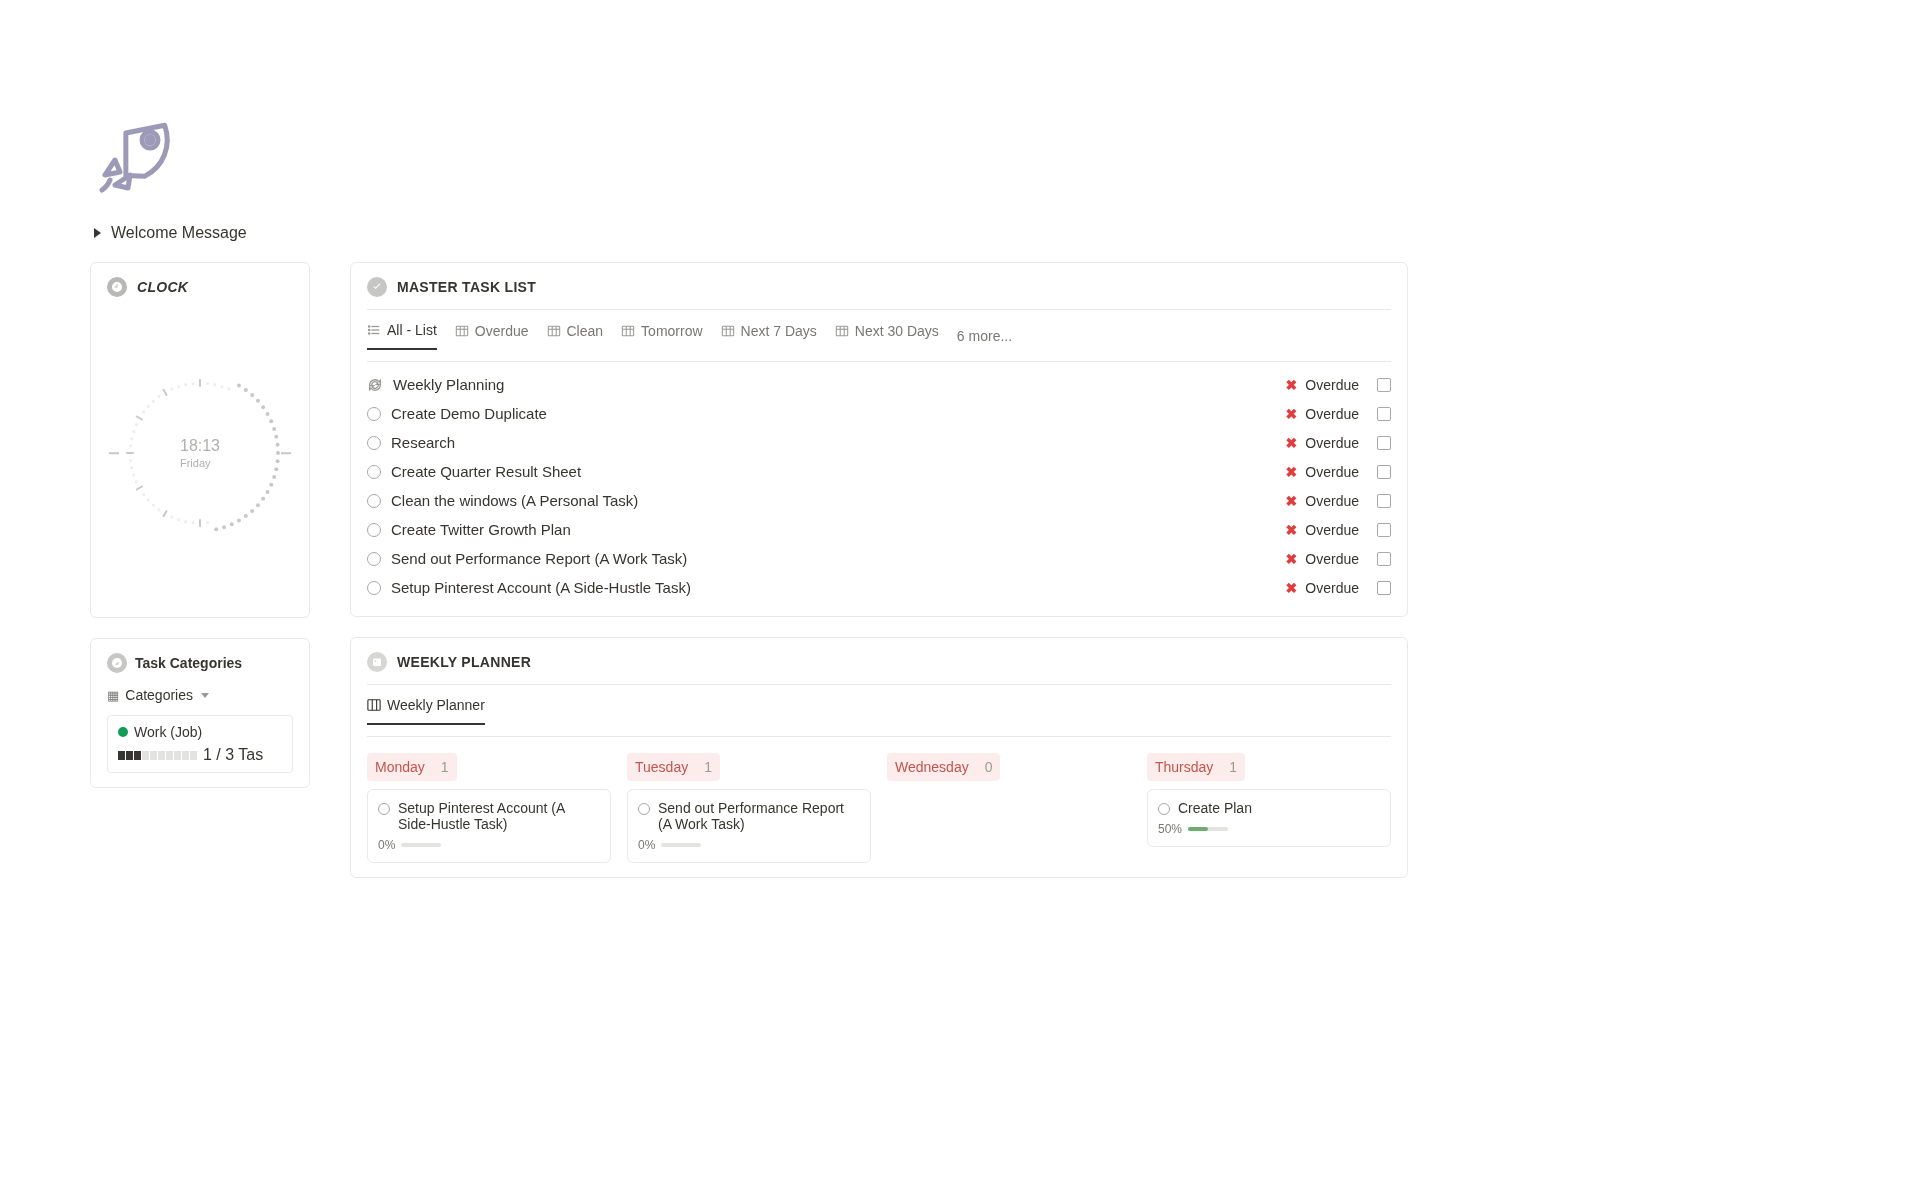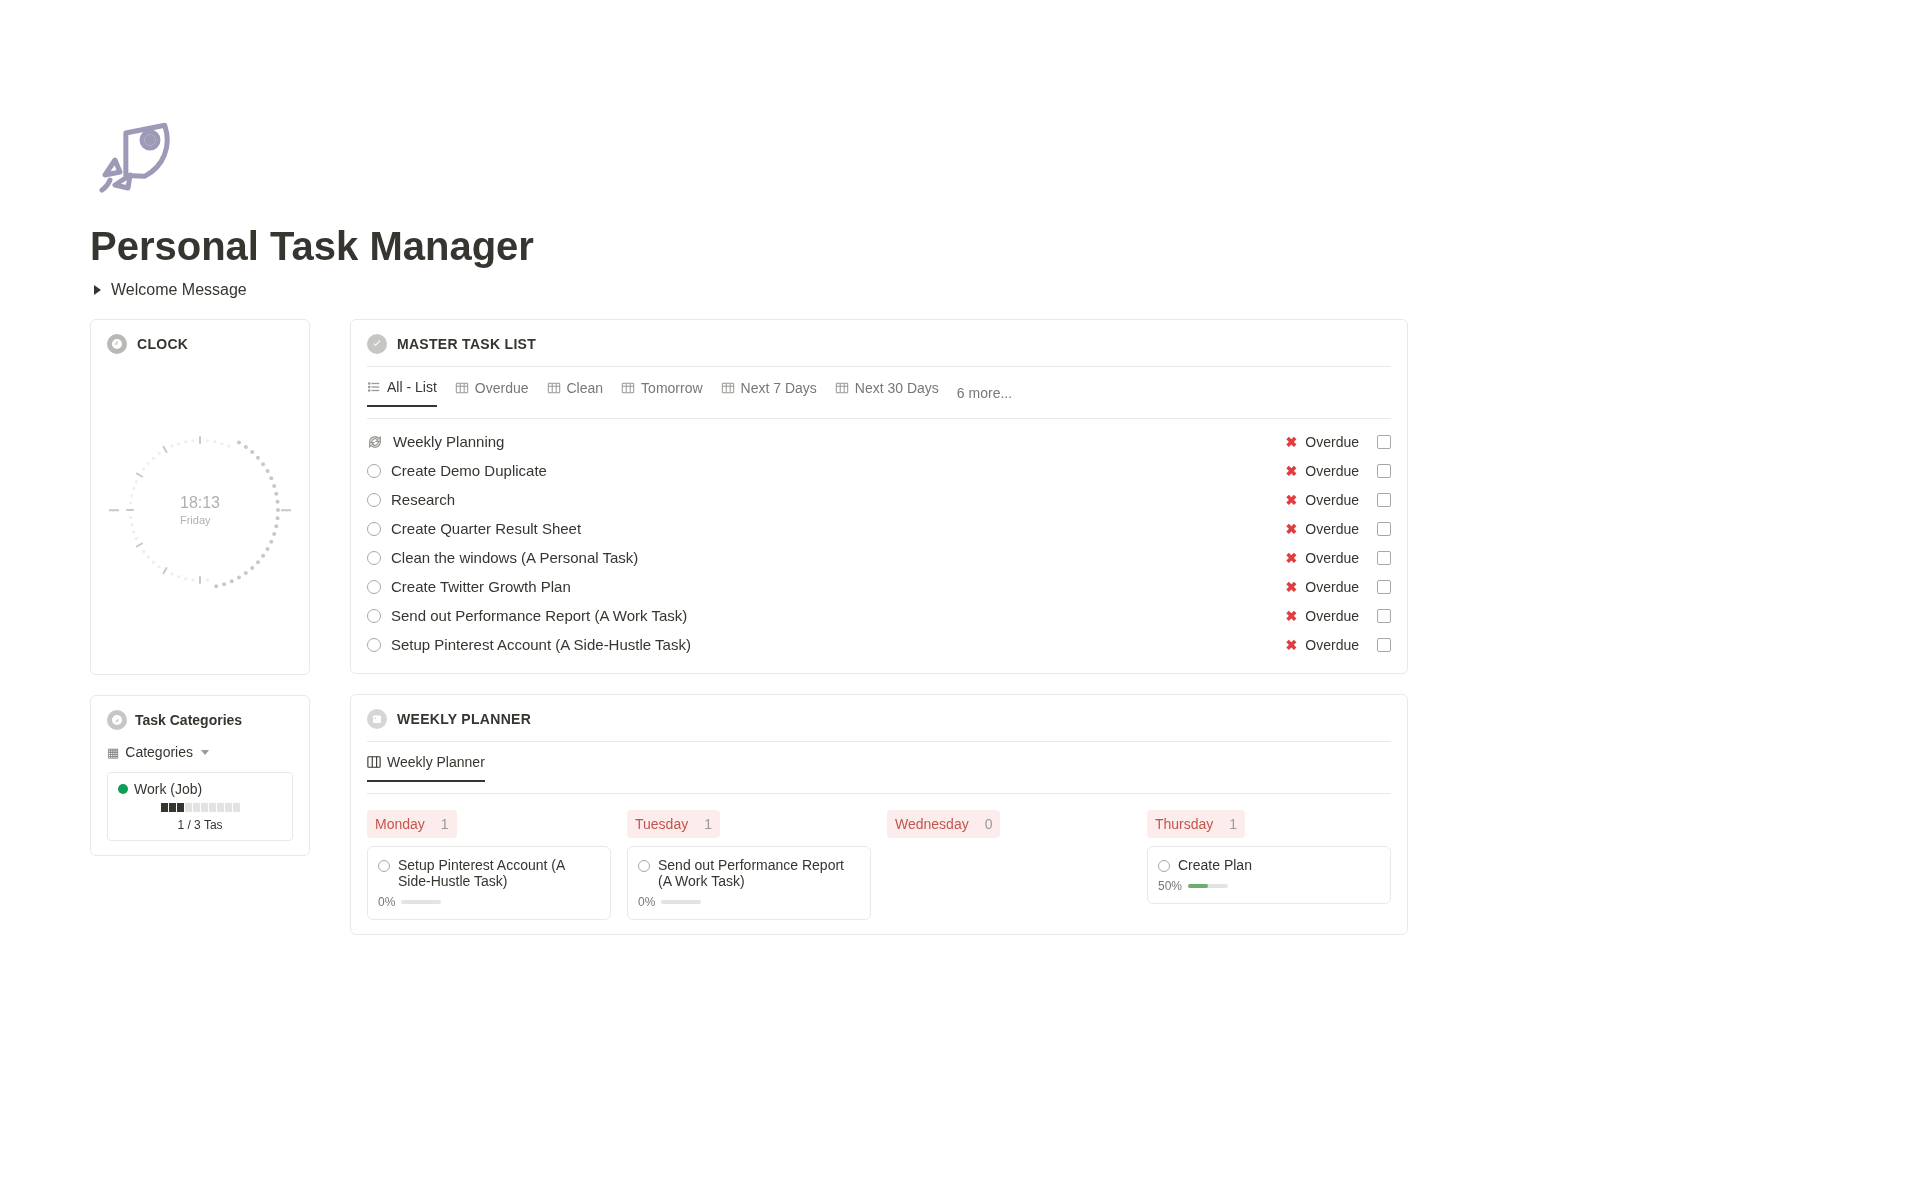--- a/index.html
+++ b/index.html
@@ -60,21 +60,21 @@
   display: flex;
   align-items: center;
   gap: 10px;
   font-weight: 600;
   font-size: 14px;
   color: #37352f;
   letter-spacing: 0.3px;
   padding-bottom: 12px;
   border-bottom: 1px solid #e9e9e7;
 }
-.card-header.noborder { border-bottom: none; padding-bottom: 6px; }
+.card-header.noborder { border-bottom: none; padding-bottom: 6px; font-style: italic; }
 .circle-icon {
   width: 20px; height: 20px; border-radius: 50%;
   background: #c4c4c4; display: flex; align-items: center; justify-content: center;
 }
 .circle-icon.clock { background: #b8b8b6; }
 .circle-icon.check { background: #c6c6c4; }
 .circle-icon.compass { background: #c6c6c4; }
 .circle-icon.planner { background: #d6d6d4; }
 .circle-icon svg { width: 12px; height: 12px; }
 .clock-body {
@@ -129,21 +129,21 @@
   margin-left: 2px;
 }
 .category-item {
   border: 1px solid #e9e9e7;
   border-radius: 4px;
   padding: 8px 10px;
   font-size: 14px;
 }
 .cat-title { display: flex; align-items: center; gap: 6px; }
 .green-dot { width: 10px; height: 10px; border-radius: 50%; background: #0f9d58; }
-.progress-row { display: flex; align-items: center; gap: 6px; margin-top: 6px; font-size: 12px; color: #37352f; flex-direction: column; }
+.progress-row { display: flex; align-items: center; gap: 6px; margin-top: 6px; font-size: 16px; color: #37352f; }
 .progress-blocks { display: flex; gap: 1px; }
 .pb { width: 7px; height: 9px; background: #e3e3e1; }
 .pb.filled { background: #37352f; }
 .view-tabs {
   display: flex; align-items: center; gap: 18px;
   padding: 12px 0;
   border-bottom: 1px solid #e9e9e7;
   font-size: 14px; color: #787774;
 }
 .view-tab { display: flex; align-items: center; gap: 6px; cursor: pointer; padding-bottom: 10px; }
@@ -202,21 +202,20 @@
     <svg class="rocket-svg" viewBox="0 0 100 100" fill="none" stroke="#9d9ab8" stroke-width="5" stroke-linecap="round" stroke-linejoin="round">
       <path d="M50 15 C70 25 78 45 72 65 L58 78 L42 62 L28 48 C40 30 50 15 50 15 Z" transform="rotate(45 50 50)"></path>
       <circle cx="60" cy="40" r="8"></circle>
       <circle cx="60" cy="40" r="3" fill="#9d9ab8"></circle>
       <path d="M25 60 L15 75 L30 72 Z"></path>
       <path d="M40 75 L25 85 L38 88 Z"></path>
       <path d="M20 80 C18 85 15 88 12 90"></path>
     </svg>
   </div>
 
-  <h1 class="page-title">Personal Task Manager</h1>
 
   <div class="toggle-row">
     <div class="triangle-right"></div>
     <span>Welcome Message</span>
   </div>
 
   <div class="columns">
 
     <div class="col-left">
       <div class="card">

